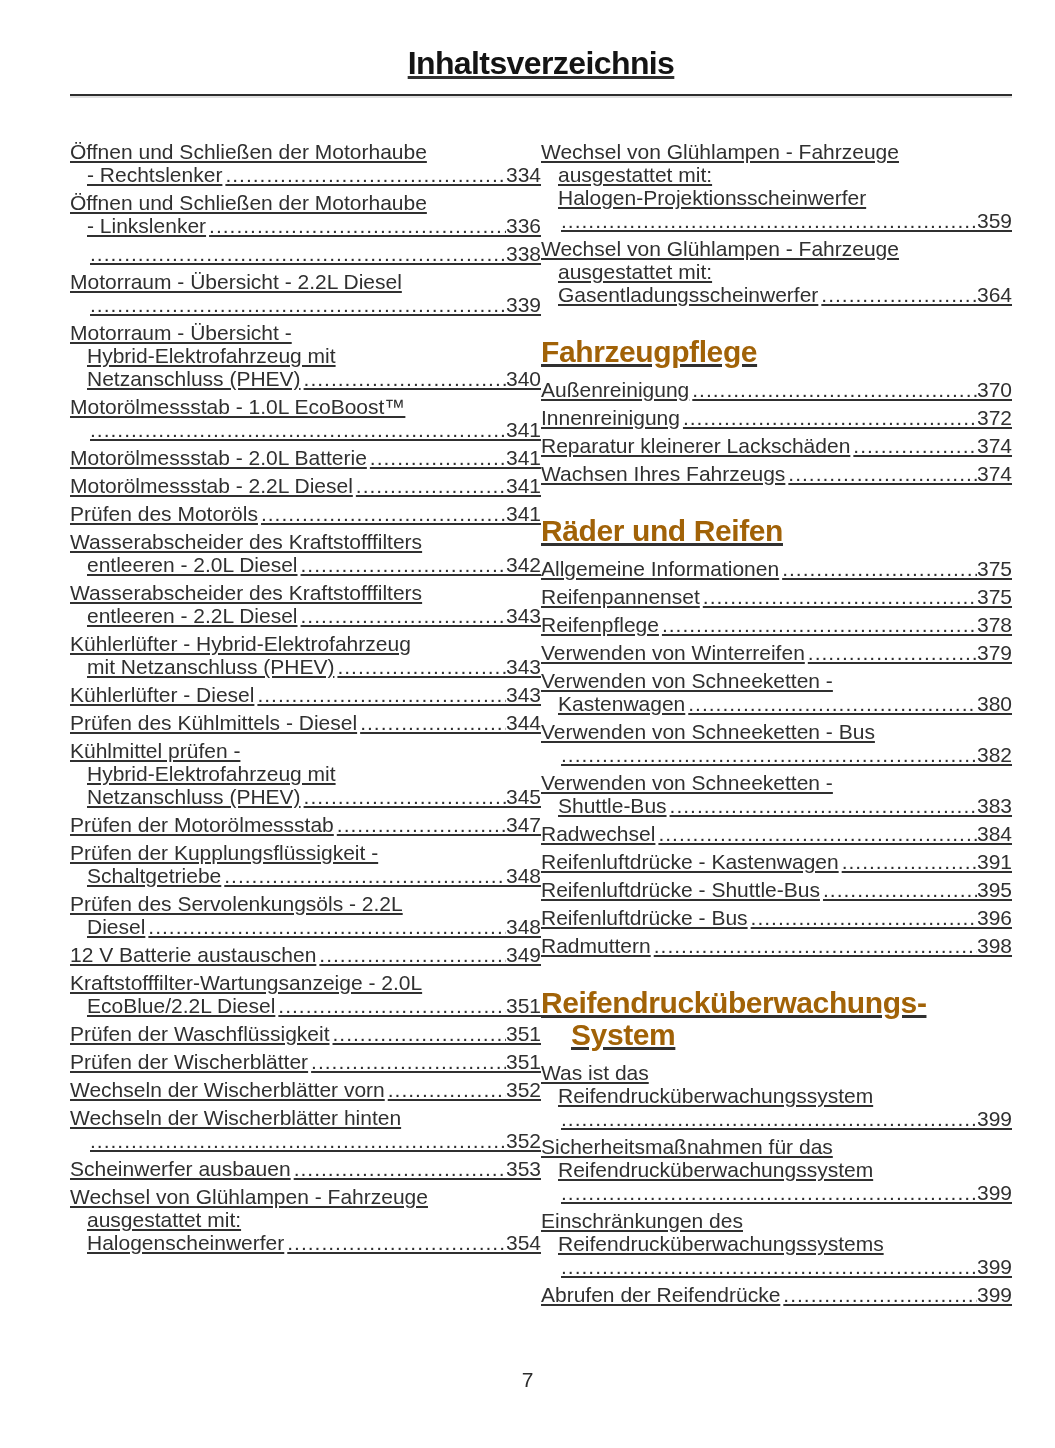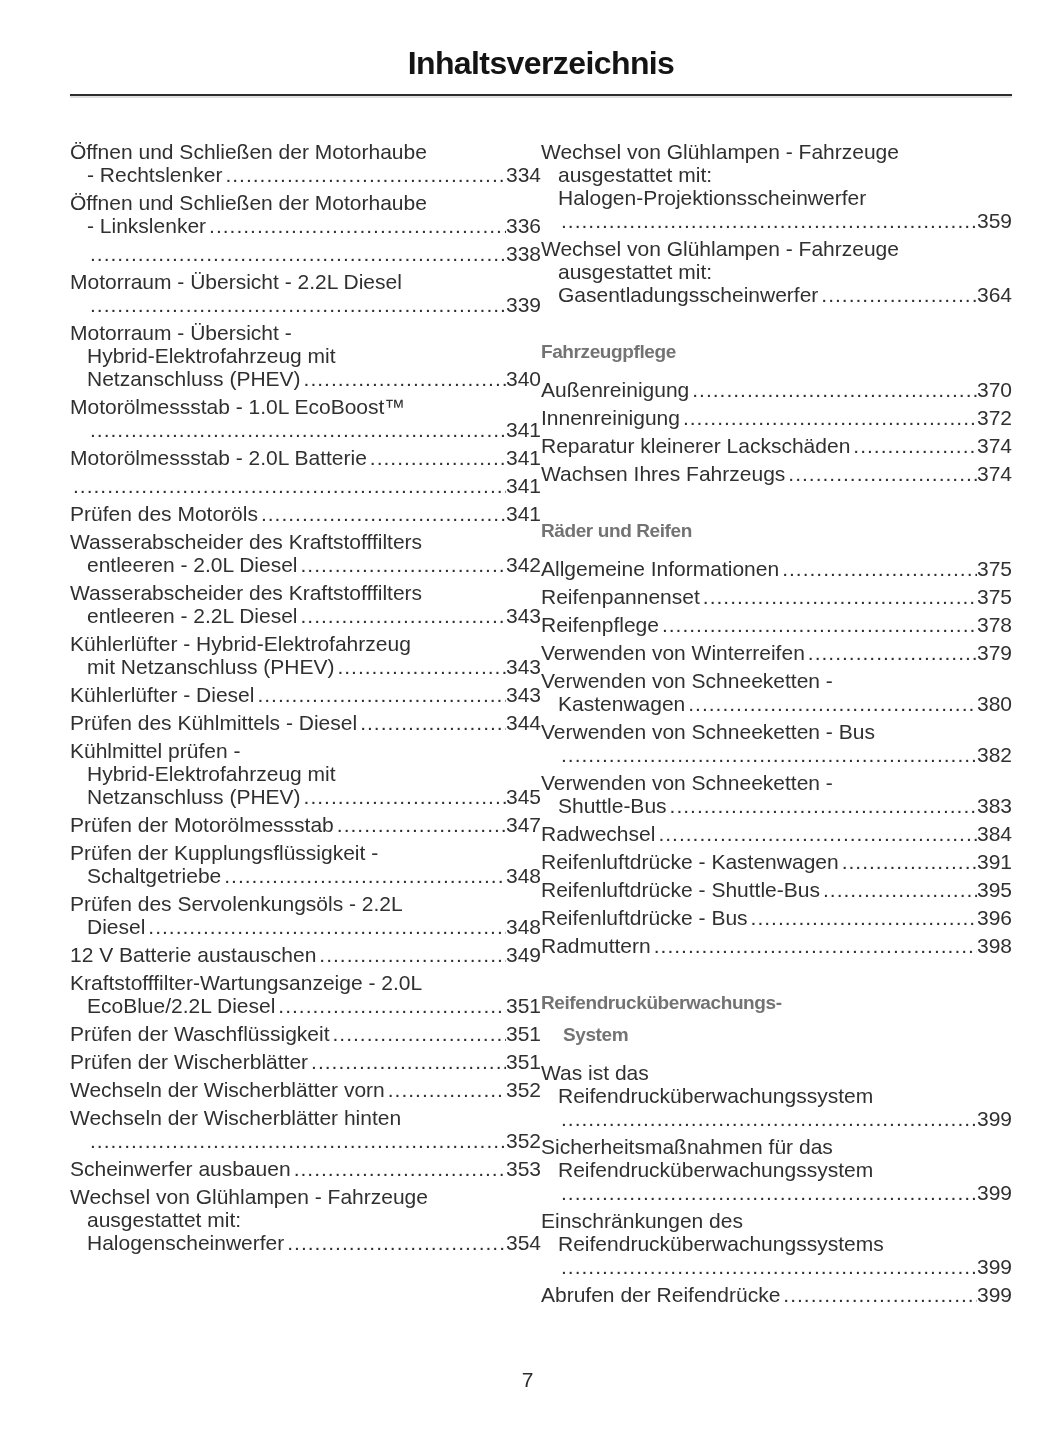--- a/index.html
+++ b/index.html
@@ -8,20 +8,21 @@
     background: #ffffff;
     font-family: "Liberation Sans", sans-serif;
     color: #303030;
     position: relative;
     overflow: hidden;
   }
   .page {
     position: absolute; inset: 0;
     padding: 46px 43px 0 70px;
     box-sizing: border-box;
+    text-decoration: underline;
   }
   .title {
     margin: 0;
     text-align: center;
     font-size: 32px;
     font-weight: 700;
     letter-spacing: -0.6px;
     color: #141414;
     line-height: 1.1;
   }
@@ -50,28 +51,28 @@
     flex: 1 1 auto;
     overflow: hidden;
     white-space: nowrap;
     letter-spacing: 1px;
     padding-left: 3px;
     min-width: 8px;
     color: #303030;
   }
   .pagenum { flex: 0 0 auto; }
   .section-heading {
-    font-size: 19px;
+    font-size: 30px;
     line-height: 32px;
     font-weight: 700;
     letter-spacing: -0.4px;
-    color: #737373;
+    color: #a16207;
     margin: 30px 0 10px 0;
   }
-  .section-heading .hcont { margin-left: 22px; }
+  .section-heading .hcont { margin-left: 30px; }
   .footer {
     position: absolute;
     left: 0; right: 0;
     top: 1368px;
     text-align: center;
     font-size: 21px;
     color: #2c2c2c;
   }
 </style>
 </head>
@@ -132,20 +133,21 @@
         </div>
         <div class="toc-entry">
           <div class="toc-lastline">
             <span class="toc-text">Motorölmessstab - 2.0L Batterie</span>
             <span class="dots">......................................................................................................................................................</span>
             <span class="pagenum">341</span>
           </div>
         </div>
         <div class="toc-entry">
           <div class="toc-lastline">
+            <span class="toc-text">Motorölmessstab - 2.2L Diesel</span>
             <span class="dots">......................................................................................................................................................</span>
             <span class="pagenum">341</span>
           </div>
         </div>
         <div class="toc-entry">
           <div class="toc-lastline">
             <span class="toc-text">Prüfen des Motoröls</span>
             <span class="dots">......................................................................................................................................................</span>
             <span class="pagenum">341</span>
           </div>

